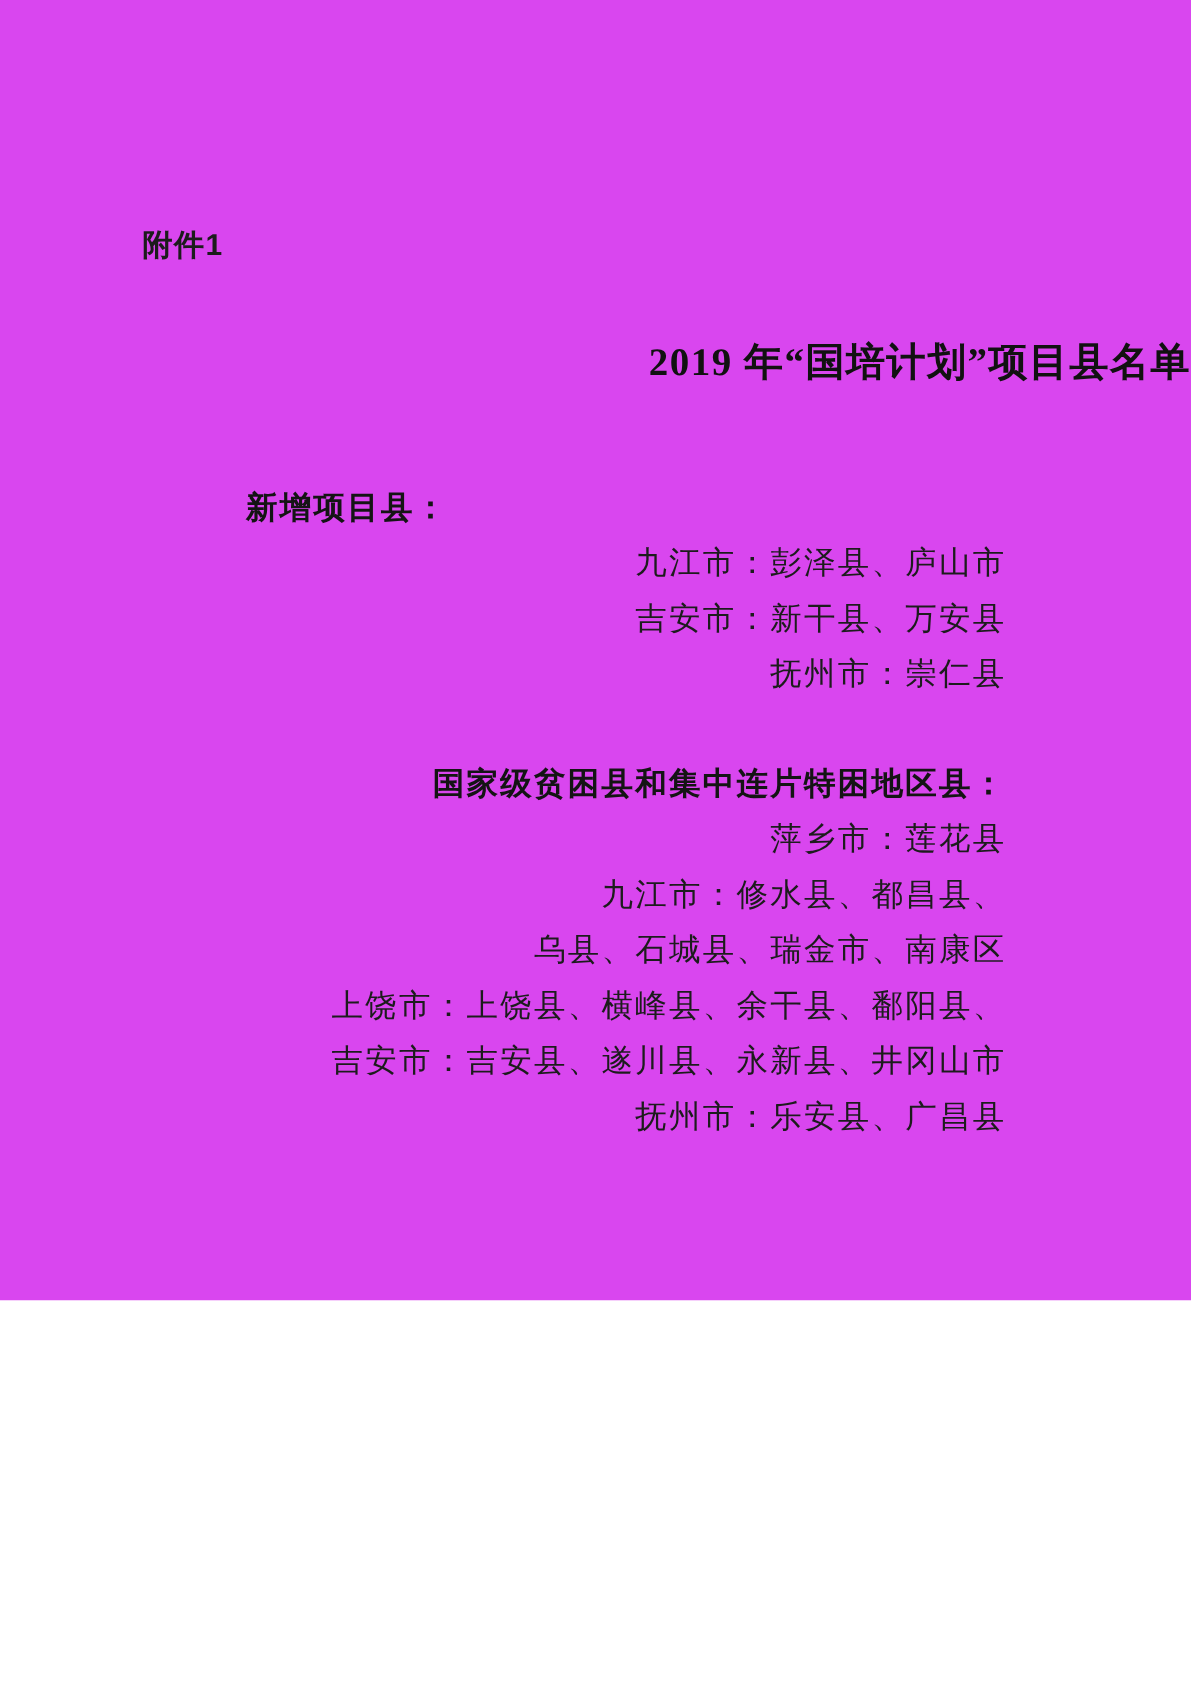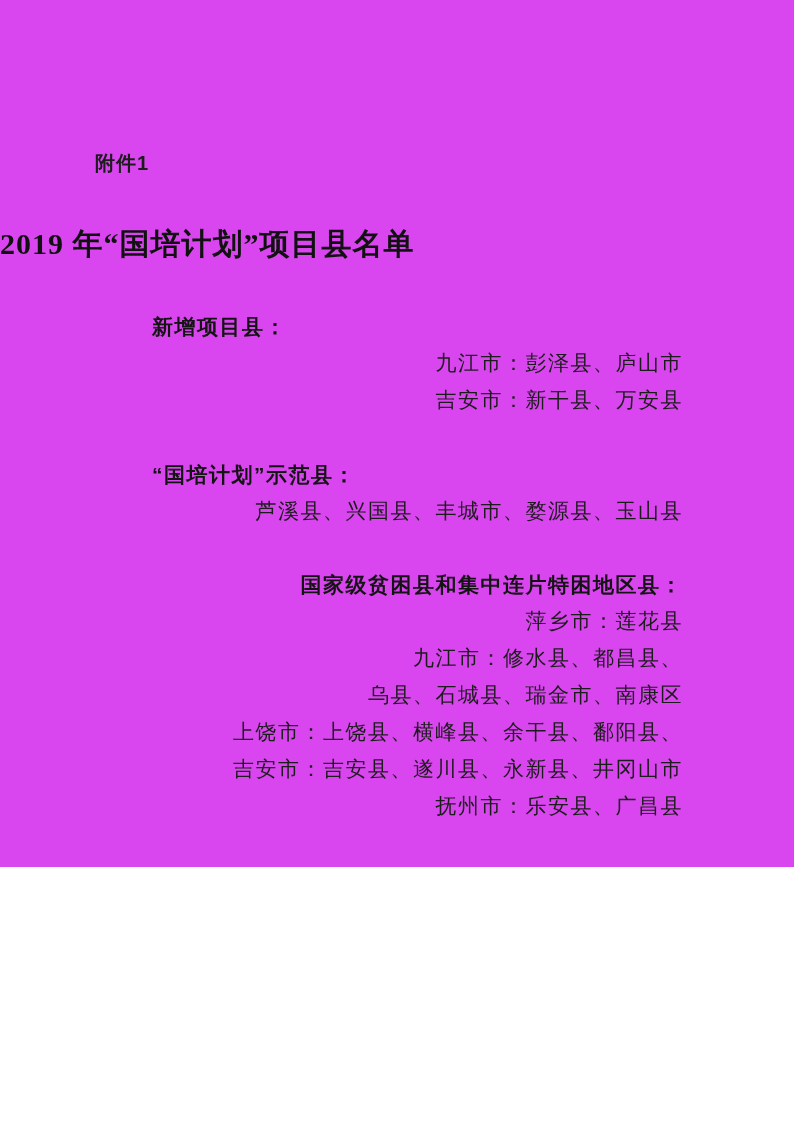--- a/index.html
+++ b/index.html
@@ -25,37 +25,37 @@
     font-size: 20px;
     letter-spacing: 1px;
     color: #1c1c1c;
   }
   .doc-title {
     position: absolute;
     left: 0;
     top: 224px;
     width: 100%;
     margin: 0;
-    text-align: left;
+    text-align: right;
     font-family: "Liberation Serif", "DejaVu Serif", serif;
     font-weight: 700;
-    font-size: 30px;
+    font-size: 26px;
     letter-spacing: 1px;
     color: #111111;
   }
   .content {
     position: absolute;
     left: 95px;
     top: 304px;
     width: 592px;
     font-size: 21px;
     line-height: 37px;
     letter-spacing: 1.5px;
   }
-  .section { margin: 4px; padding: 0; }
+  .section { margin: 16px; padding: 0; }
   .section-heading {
     font-family: "Liberation Sans", "DejaVu Sans", sans-serif;
     font-weight: 700;
     font-size: 21px;
     color: #141414;
     text-indent: 53px;
   }
   .section-2 .section-heading { margin-top: 37px; }
   .section-3 .section-heading { margin-top: 36px; text-align: right; }
   .line {
@@ -88,26 +88,23 @@
   <div class="attachment-label">附件1</div>
 
   <h1 class="doc-title">2019 年“国培计划”项目县名单</h1>
 
   <div class="content">
 
     <div class="section section-1">
       <div class="section-heading">新增项目县：</div>
       <div class="line indent">九江市：彭泽县、庐山市</div>
       <div class="line indent">吉安市：新干县、万安县</div>
+      <div class="line indent">抚州市：崇仁县</div>
     </div>
 
-    <div class="section section-2">
-      <div class="section-heading">“国培计划”示范县：</div>
-      <div class="line">芦溪县、兴国县、丰城市、婺源县、玉山县</div>
-    </div>
 
     <div class="section section-3">
       <div class="section-heading">国家级贫困县和集中连片特困地区县：</div>
       <div class="line indent">萍乡市：莲花县</div>
       <div class="line indent">九江市：修水县、都昌县、</div>
       <div class="line">乌县、石城县、瑞金市、南康区</div>
       <div class="line indent">上饶市：上饶县、横峰县、余干县、鄱阳县、</div>
       <div class="line indent">吉安市：吉安县、遂川县、永新县、井冈山市</div>
       <div class="line indent">抚州市：乐安县、广昌县</div>
     </div>

